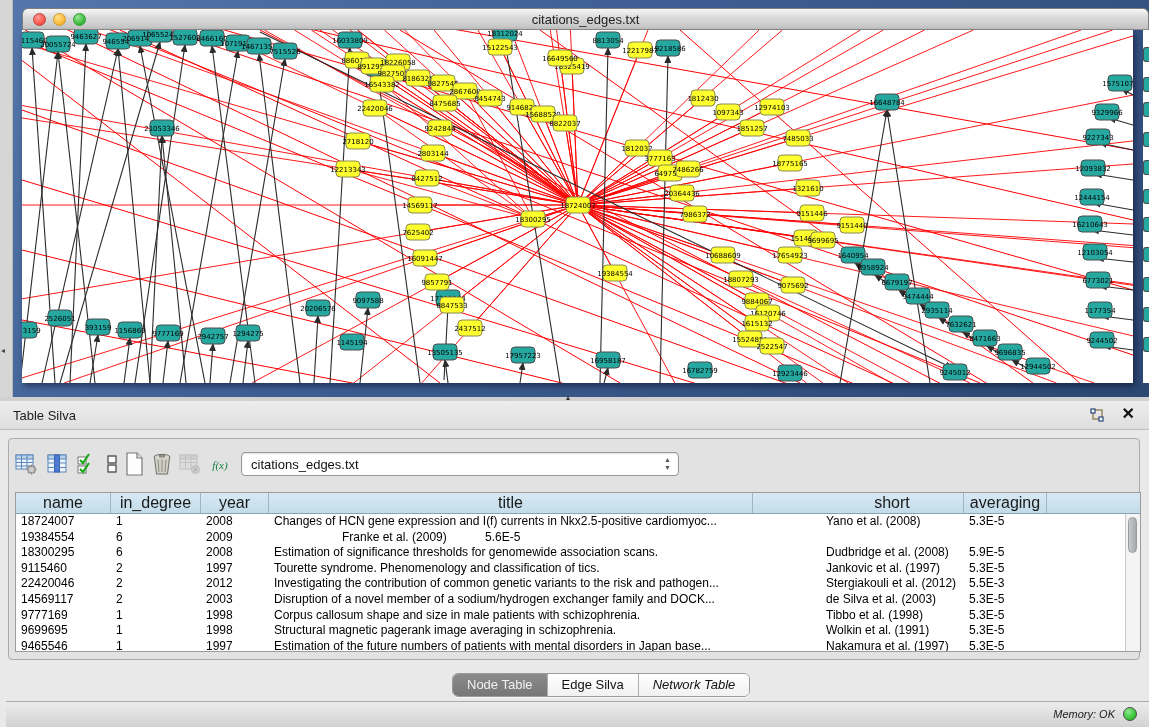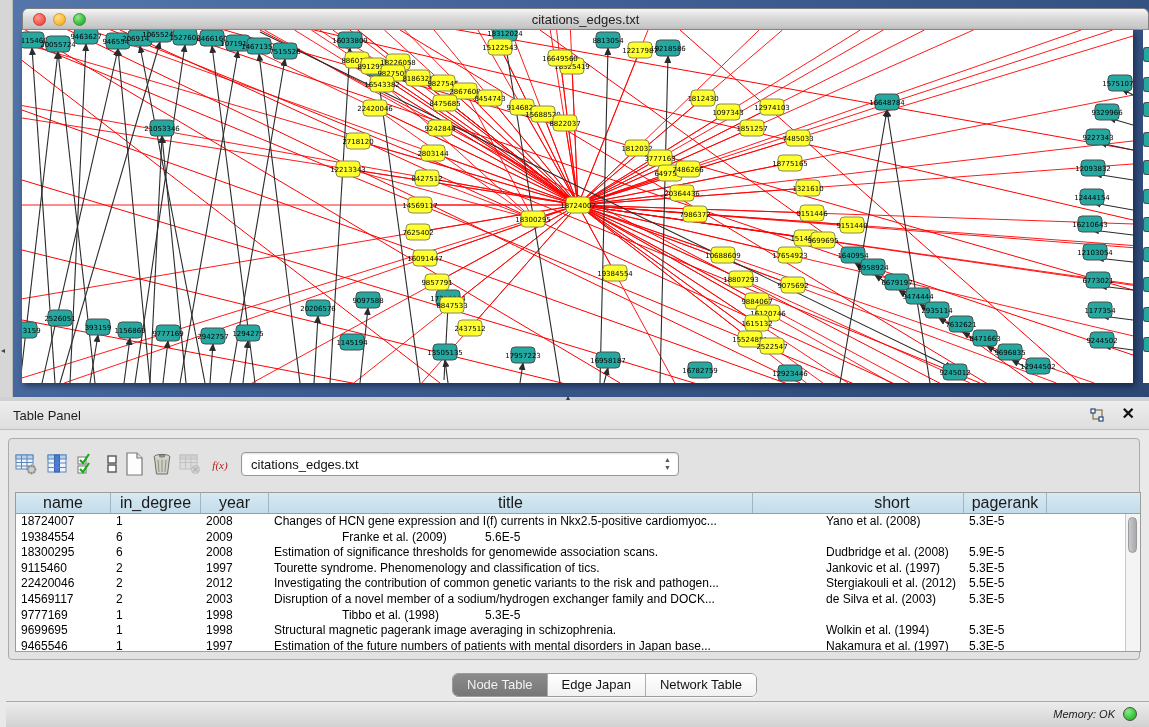--- a/index.html
+++ b/index.html
@@ -30,41 +30,41 @@
   #groupbox{position:absolute;left:8px;top:8px;width:1132px;height:222px;border:1px solid #ababab;border-radius:4px;background:#e2e2e2;box-sizing:border-box;}
   
   .tbtn{position:absolute;top:12px;width:26px;height:26px;display:flex;align-items:center;justify-content:center;}
   #btn-table-settings{left:4px;}
   #btn-column-select{left:35px;}
   #btn-select-all{left:64px;}
   #btn-row-height{left:90px;}
   #btn-new-table{left:112px;}
   #btn-delete-rows{left:140px;}
   #btn-delete-table{left:168px;opacity:.45;}
-  #btn-fx{left:198px;font-size:15px;color:#b91c1c;}
+  #btn-fx{left:198px;font-size:15px;color:#15803d;}
   #fx-label{font-style:italic;font-family:"Liberation Serif",serif;font-weight:bold;}
   #fx-label span{font-size:11px;font-weight:normal;}
   #table-combo{position:absolute;left:232px;top:13px;width:438px;height:24px;background:#fff;border:1px solid #979797;border-radius:4px;box-sizing:border-box;box-shadow:inset 0 1px 2px rgba(0,0,0,.12);}
   #combo-value{position:absolute;left:9px;top:4px;font-size:13px;color:#111;}
   #combo-arrows{position:absolute;right:7px;top:3px;font-size:7px;color:#555;line-height:8px;text-align:center;}
   
   #table{position:absolute;left:6px;top:53px;width:1126px;height:160px;background:#fff;border:1px solid #9c9c9c;box-sizing:border-box;overflow:hidden;}
   #thead{display:flex;height:21px;background:linear-gradient(#d7e9f3,#c3dcea);border-bottom:1px solid #8aa3b0;box-sizing:border-box;}
   .th{font-size:16px;color:#1a1a1a;line-height:20px;text-align:center;border-right:1px solid #9db6c2;box-sizing:border-box;overflow:hidden;white-space:nowrap;}
   .th.sorted{text-align:left;padding-left:5px;}
   .tr{display:flex;height:15.6px;}
   .td{font-size:12px;color:#000;line-height:15.6px;padding-left:5px;box-sizing:border-box;overflow:hidden;white-space:nowrap;}
   .c0{width:95px;}.c1{width:90px;}.c2{width:68px;}.c3{width:484px;}.c4{width:68px;margin-top:37px;}.c5{width:143px;}.c6{width:83px;}.cf{flex:1;border-right:none;}
   #vscroll{position:absolute;right:0;top:21px;width:15px;height:137px;background:#f4f4f4;border-left:1px solid #c9c9c9;box-sizing:border-box;}
   #vthumb{position:absolute;left:2px;top:3px;width:9px;height:36px;background:linear-gradient(90deg,#c8c9cc,#a7a9ad);border-radius:5px;border:1px solid #9a9a9a;box-sizing:border-box;}
   
   #tabbar{position:absolute;left:0;top:663px;width:1149px;height:38px;background:#e9e9e9;margin-left:28px;}
   #segmented{position:absolute;left:424px;top:10px;height:22px;display:flex;border:1px solid #9b9b9b;border-radius:6px;overflow:hidden;background:#fdfdfd;box-shadow:0 1px 1px rgba(255,255,255,.8);}
   .segment{font-size:13px;line-height:22px;padding:0 14px;color:#111;border-right:1px solid #adadad;background:linear-gradient(#ffffff,#f1f1f1);}
-  .segment:last-child{border-right:none;}
+  .segment:last-child{border-right:none;font-style:italic;}
   .segment.active{background:linear-gradient(#8b8b8b,#777777);color:#f2f2f2;}
   
   #statusbar{position:absolute;left:6px;top:701px;width:1149px;height:26px;background:linear-gradient(#ececec,#d2d2d2);border-top:1px solid #ababab;box-sizing:border-box;font-style:italic;}
   #memory-label{position:absolute;right:40px;top:6px;font-size:11px;color:#1c1c1c;}
   #memory-dot{position:absolute;right:18px;top:5px;width:14px;height:14px;border-radius:50%;background:radial-gradient(circle at 35% 30%,#8ee88e,#35c335 65%,#23a023);border:1px solid #4c4c4c;box-sizing:border-box;}
 </style>
 </head>
 <body>
 
 <div id="app">
@@ -741,21 +741,21 @@
   </div>
   <div id="left-strip">
     <div id="strip-arrow">◂</div>
   </div>
 
   <div id="split-divider">
     <div id="split-handle">▴</div>
   </div>
 
   <div id="tp-header">
-    <div id="tp-title">Table Panel</div>
+    <div id="tp-title">Table Silva</div>
     <div id="tp-float">
       <svg width="15" height="15" viewBox="0 0 15 15">
         <rect x="3" y="2" width="9" height="9" fill="none" stroke="#8a7b4a" stroke-width="1.3"></rect>
         <rect x="1" y="1" width="4" height="4" fill="#fff" stroke="#27477e" stroke-width="1.2"></rect>
         <rect x="9" y="9" width="4" height="4" fill="#fff" stroke="#27477e" stroke-width="1.2"></rect>
       </svg>
     </div>
     <div id="tp-close">✕</div>
   </div>
 
@@ -843,21 +843,21 @@
       </div>
 
       <div id="table">
         <div id="thead">
             <div class="th c0">name</div>
             <div class="th c1">in_degree</div>
             <div class="th c2">year</div>
             <div class="th c3">title</div>
             <div class="th c4 sorted">△ out_de...</div>
             <div class="th c5">short</div>
-            <div class="th c6">pagerank</div>
+            <div class="th c6">averaging</div>
             <div class="th cf"></div>
           </div>
         <div id="tbody">
             <div class="tr">
               <div class="td c0">18724007</div>
               <div class="td c1">1</div>
               <div class="td c2">2008</div>
               <div class="td c3">Changes of HCN gene expression and I(f) currents in Nkx2.5-positive cardiomyoc...</div>
               <div class="td c4">49</div>
               <div class="td c5">Yano et al. (2008)</div>
@@ -889,46 +889,47 @@
               <div class="td c5">Jankovic et al. (1997)</div>
               <div class="td c6">5.3E-5</div>
             </div>
             <div class="tr">
               <div class="td c0">22420046</div>
               <div class="td c1">2</div>
               <div class="td c2">2012</div>
               <div class="td c3">Investigating the contribution of common genetic variants to the risk and pathogen...</div>
               <div class="td c4">0</div>
               <div class="td c5">Stergiakouli et al. (2012)</div>
-              <div class="td c6">5.5E-5</div>
+              <div class="td c6">5.5E-3</div>
             </div>
             <div class="tr">
               <div class="td c0">14569117</div>
               <div class="td c1">2</div>
               <div class="td c2">2003</div>
               <div class="td c3">Disruption of a novel member of a sodium/hydrogen exchanger family and DOCK...</div>
               <div class="td c4">0</div>
               <div class="td c5">de Silva et al. (2003)</div>
               <div class="td c6">5.3E-5</div>
             </div>
             <div class="tr">
               <div class="td c0">9777169</div>
               <div class="td c1">1</div>
               <div class="td c2">1998</div>
+              <div class="td c3">Corpus callosum shape and size in male patients with schizophrenia.</div>
               <div class="td c4">0</div>
               <div class="td c5">Tibbo et al. (1998)</div>
               <div class="td c6">5.3E-5</div>
             </div>
             <div class="tr">
               <div class="td c0">9699695</div>
               <div class="td c1">1</div>
               <div class="td c2">1998</div>
               <div class="td c3">Structural magnetic pagerank image averaging in schizophrenia.</div>
               <div class="td c4">0</div>
-              <div class="td c5">Wolkin et al. (1994)</div>
+              <div class="td c5">Wolkin et al. (1991)</div>
               <div class="td c6">5.3E-5</div>
             </div>
             <div class="tr">
               <div class="td c0">9465546</div>
               <div class="td c1">1</div>
               <div class="td c2">1997</div>
               <div class="td c3">Estimation of the future numbers of patients with mental disorders in Japan base...</div>
               <div class="td c4">0</div>
               <div class="td c5">Nakamura et al. (1997)</div>
               <div class="td c6">5.3E-5</div>
@@ -938,21 +939,21 @@
           <div id="vthumb"></div>
         </div>
       </div>
 
     </div>
   </div>
 
   <div id="tabbar">
     <div id="segmented">
         <div class="segment active">Node Table</div>
-        <div class="segment">Edge Japan</div>
+        <div class="segment">Edge Silva</div>
         <div class="segment">Network Table</div>
       </div>
   </div>
 
   <div id="statusbar">
     <span id="memory-label">Memory: OK</span>
     <span id="memory-dot"></span>
   </div>
 
 </div>

